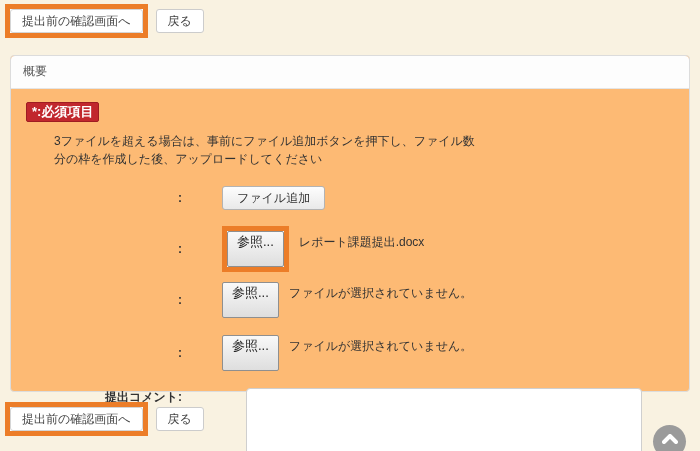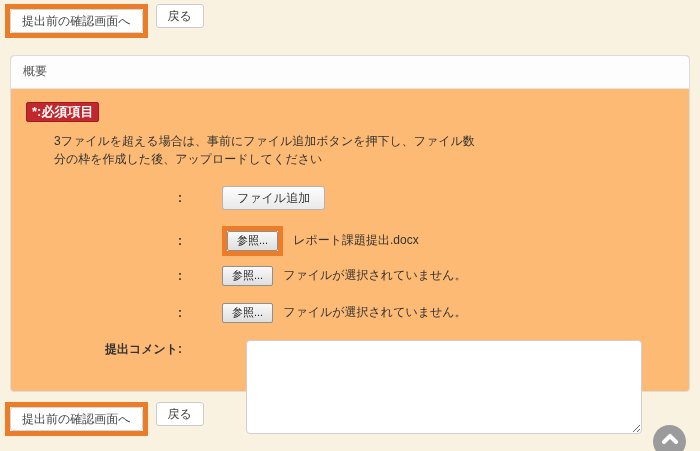--- a/index.html
+++ b/index.html
@@ -7,21 +7,21 @@
   body {
     position: relative;
     background: #f9f2e1;
     font-family: "Liberation Sans", "DejaVu Sans", sans-serif;
     font-size: 12px;
     color: #333;
     overflow: hidden;
   }
   .btn-bar {
     display: flex;
-    align-items: flex-start;
+    align-items: center;
     gap: 8px;
     padding-left: 5px;
   }
   .btn-bar.top { padding-top: 4px; }
   .btn-bar.bottom { position: absolute; left: 0; top: 402px; }
   .hl-box {
     display: inline-block;
     border: 5px solid #ec7d28;
     background: #fff;
   }
@@ -87,22 +87,22 @@
     padding: 5px 14px;
     font-size: 12px;
     color: #333;
     cursor: pointer;
     line-height: 1;
   }
   .btn-browse {
     background: linear-gradient(#f9f9f9, #dedede);
     border: 1px solid #8f8f8f;
     border-radius: 2px;
-    padding: 3px 9px 4px;
-    font-size: 11px;
+    padding: 3px 9px 18px;
+    font-size: 13px;
     color: #222;
     cursor: pointer;
     line-height: 1;
   }
   .hl-box.small { border-width: 5px; }
   .file-text { margin-left: 10px; color: #333; }
   .frow.r-add { margin-top: 18px; margin-bottom: 16px; }
   .frow.r-hl { margin-bottom: 10px; }
   .frow.r-plain { margin-bottom: 17px; }
   .comment-row { margin-top: 8px; }

